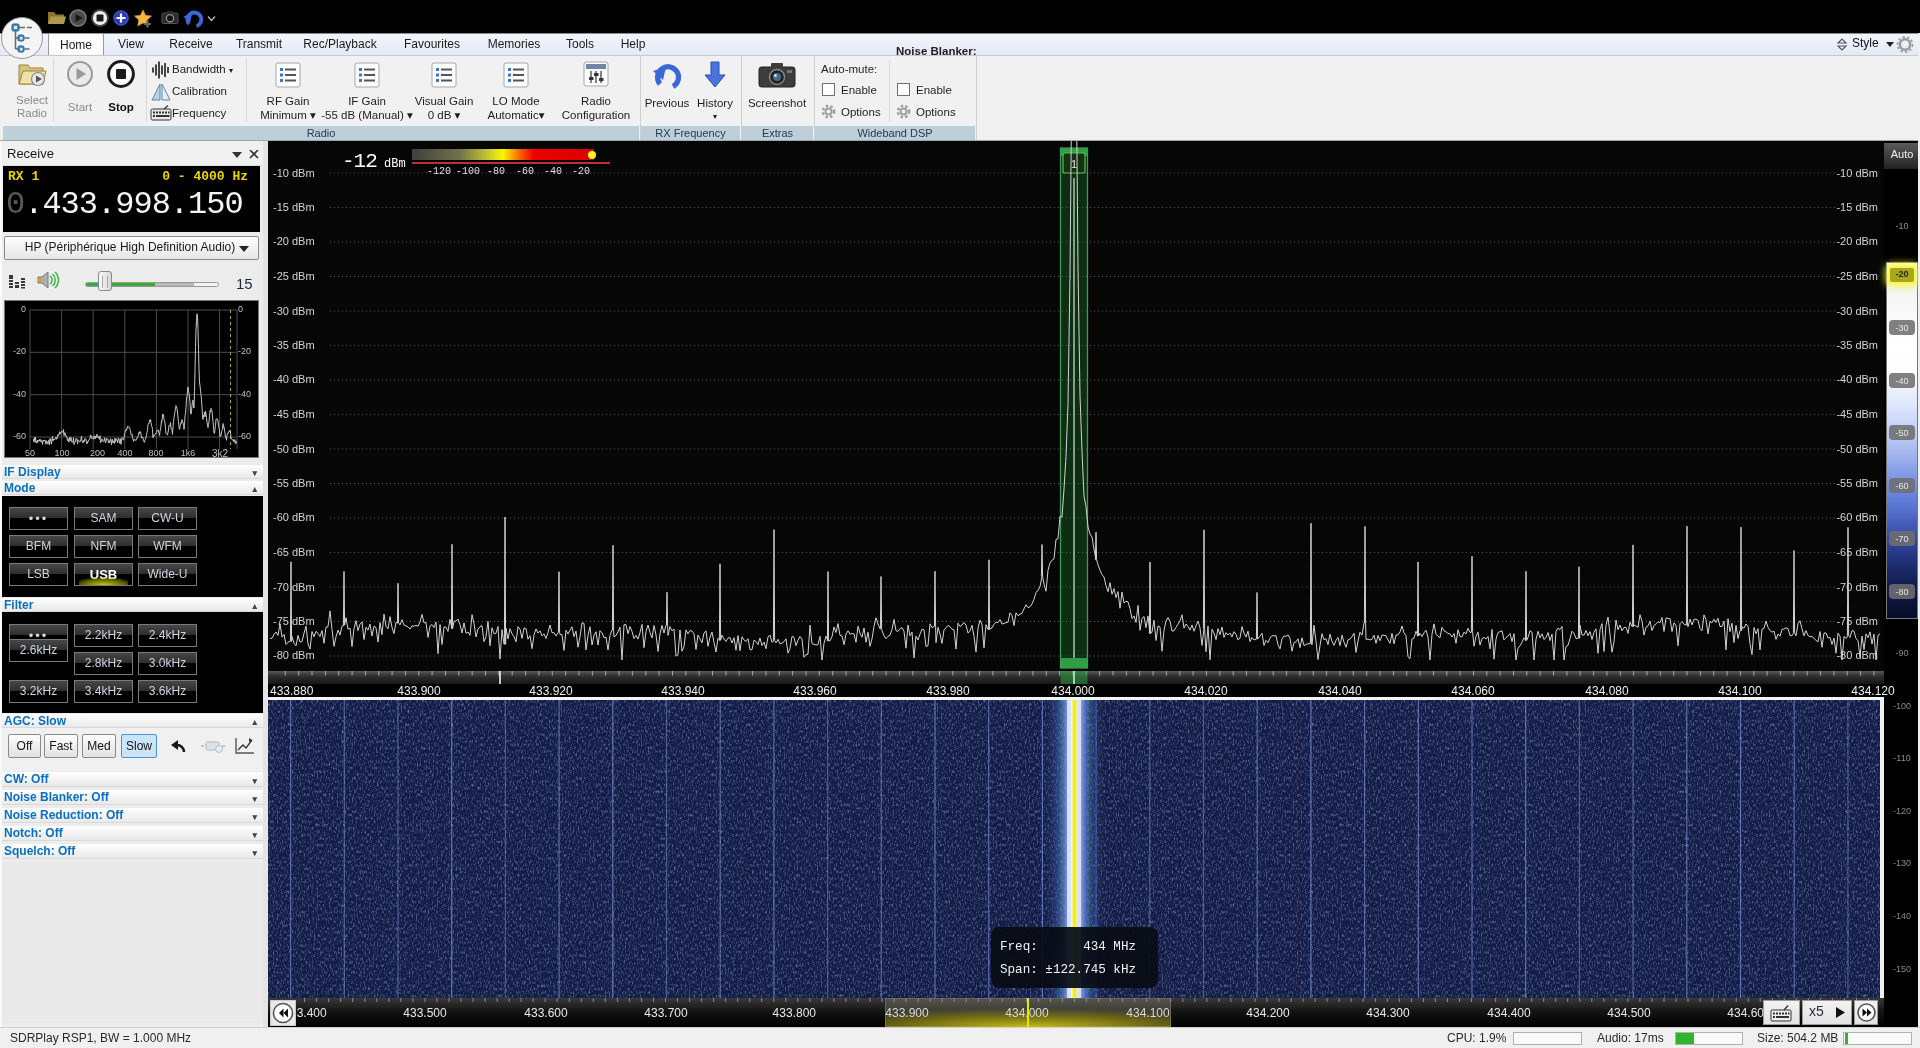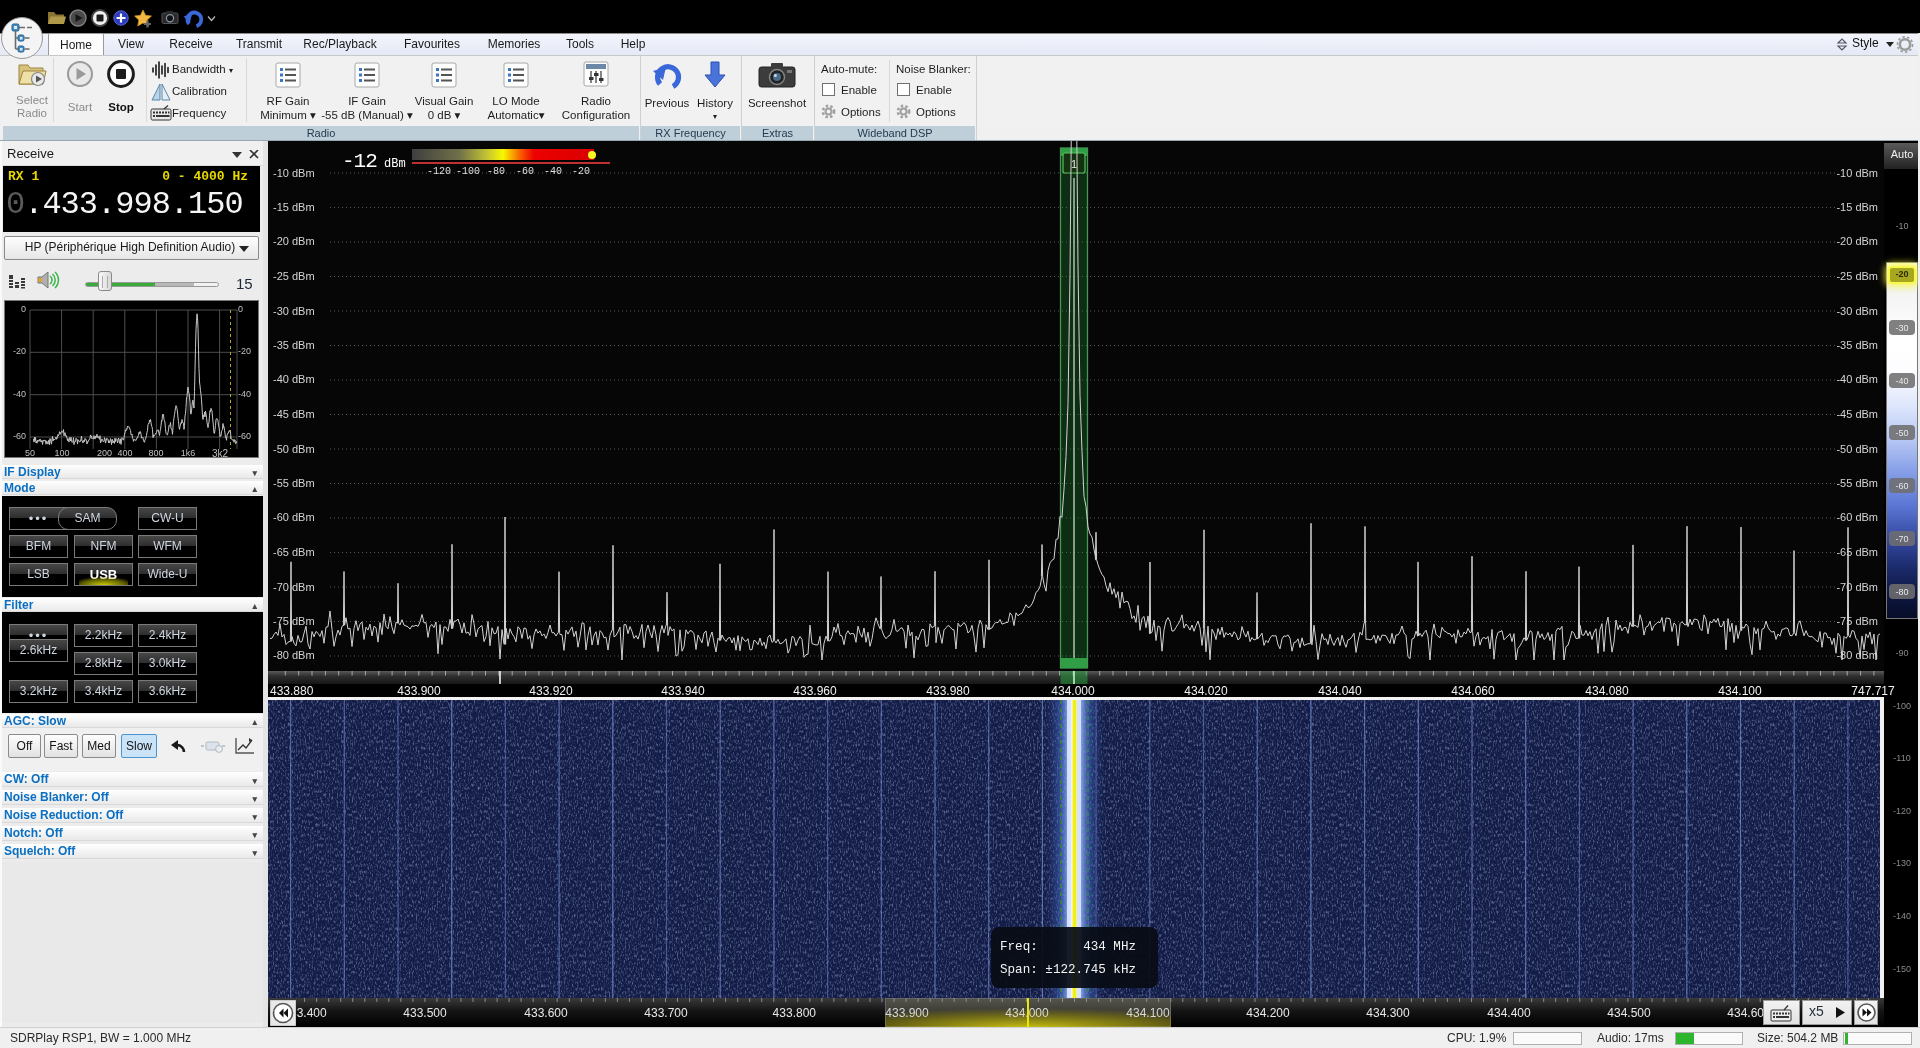--- a/index.html
+++ b/index.html
@@ -214,21 +214,21 @@
 </svg>
 <div class="rtxt" style="left:742px;top:97px;width:70px">Screenshot</div>
 <div class="rtxt" style="left:821px;top:63px;text-align:left;font-weight:normal">Auto-mute:</div>
 <div class="abs" style="left:822px;top:83px;width:13px;height:13px;background:#fff;border:1px solid #707070"></div>
 <div class="rtxt" style="left:841px;top:84px;text-align:left">Enable</div>
 <svg class="abs" style="left:821px;top:104px" width="15" height="15" viewBox="0 0 15 15">
 <circle cx="7.5" cy="7.5" r="3" fill="none" stroke="#a0a0a0" stroke-width="2"></circle>
 <circle cx="7.5" cy="7.5" r="5.6" fill="none" stroke="#a0a0a0" stroke-width="2.6" stroke-dasharray="2.4 2.2"></circle>
 </svg>
 <div class="rtxt" style="left:841px;top:106px;text-align:left">Options</div>
-<div class="rtxt" style="left:896px;top:63px;text-align:left;font-weight:normal">Noise Blanker:</div>
+<div class="rtxt" style="left:896px;top:45px;text-align:left;font-weight:bold">Noise Blanker:</div>
 <div class="abs" style="left:897px;top:83px;width:13px;height:13px;background:#fff;border:1px solid #707070"></div>
 <div class="rtxt" style="left:916px;top:84px;text-align:left">Enable</div>
 <svg class="abs" style="left:896px;top:104px" width="15" height="15" viewBox="0 0 15 15">
 <circle cx="7.5" cy="7.5" r="3" fill="none" stroke="#a0a0a0" stroke-width="2"></circle>
 <circle cx="7.5" cy="7.5" r="5.6" fill="none" stroke="#a0a0a0" stroke-width="2.6" stroke-dasharray="2.4 2.2"></circle>
 </svg>
 <div class="rtxt" style="left:916px;top:106px;text-align:left">Options</div>
 <div class="abs" style="left:889px;top:60px;width:1px;height:62px;background:#d8d8d8"></div>
 <div class="abs" style="left:0;top:141px;width:263px;height:886px;background:#ececec"></div>
 <div class="abs" style="left:263px;top:141px;width:5px;height:886px;background:#e4e4e4"></div>
@@ -293,30 +293,30 @@
 <div class="abs" style="left:8px;top:304px;width:18px;font-size:9px;color:#c0c0c0;text-align:right">0</div>
 <div class="abs" style="left:238px;top:304px;width:18px;font-size:9px;color:#c0c0c0">0</div>
 <div class="abs" style="left:8px;top:346px;width:18px;font-size:9px;color:#c0c0c0;text-align:right">-20</div>
 <div class="abs" style="left:238px;top:346px;width:18px;font-size:9px;color:#c0c0c0">-20</div>
 <div class="abs" style="left:8px;top:389px;width:18px;font-size:9px;color:#c0c0c0;text-align:right">-40</div>
 <div class="abs" style="left:238px;top:389px;width:18px;font-size:9px;color:#c0c0c0">-40</div>
 <div class="abs" style="left:8px;top:431px;width:18px;font-size:9px;color:#c0c0c0;text-align:right">-60</div>
 <div class="abs" style="left:238px;top:431px;width:18px;font-size:9px;color:#c0c0c0">-60</div>
 <div class="abs" style="left:18px;top:448px;width:24px;font-size:9px;color:#c0c0c0;text-align:center">50</div>
 <div class="abs" style="left:50px;top:448px;width:24px;font-size:9px;color:#c0c0c0;text-align:center">100</div>
-<div class="abs" style="left:97px;top:448px;width:24px;font-size:9px;color:#c0c0c0;text-align:left">200</div>
+<div class="abs" style="left:81px;top:448px;width:24px;font-size:9px;color:#c0c0c0;text-align:right">200</div>
 <div class="abs" style="left:113px;top:448px;width:24px;font-size:9px;color:#c0c0c0;text-align:center">400</div>
 <div class="abs" style="left:144px;top:448px;width:24px;font-size:9px;color:#c0c0c0;text-align:center">800</div>
 <div class="abs" style="left:176px;top:448px;width:24px;font-size:9px;color:#c0c0c0;text-align:center">1k6</div>
 <div class="abs" style="left:208px;top:448px;width:24px;font-size:10px;color:#c0c0c0;text-align:center">3k2</div>
 <div class="hdr" style="top:465px">IF Display<span class="ar">▾</span></div>
 <div class="hdr" style="top:481px">Mode<span class="ar">▴</span></div>
 <div class="abs" style="left:0;top:496px;width:263px;height:101px;background:#000"></div>
 <div class="mbtn" style="left:9px;top:507px;"><span style="letter-spacing:2px;font-size:13px">•••</span></div>
-<div class="mbtn" style="left:58px;top:507px;border-radius:10px;">SAM</div>
+<div class="mbtn" style="left:74px;top:507px;">SAM</div>
 <div class="mbtn" style="left:138px;top:507px;">CW-U</div>
 <div class="mbtn" style="left:9px;top:535px;">BFM</div>
 <div class="mbtn" style="left:74px;top:535px;">NFM</div>
 <div class="mbtn" style="left:138px;top:535px;">WFM</div>
 <div class="mbtn" style="left:9px;top:563px;">LSB</div>
 <div class="mbtn" style="left:74px;top:563px;font-weight:bold;color:#fff;font-size:13px;">USB<div style="position:absolute;left:4px;right:4px;bottom:0;height:10px;background:radial-gradient(ellipse 85% 115% at 50% 105%,rgba(222,222,0,0.95),rgba(165,165,0,0.55) 55%,rgba(0,0,0,0) 78%)"></div></div>
 <div class="mbtn" style="left:138px;top:563px;">Wide-U</div>
 <div class="hdr" style="top:598px">Filter<span class="ar">▴</span></div>
 <div class="abs" style="left:0;top:612px;width:263px;height:101px;background:#000"></div>
 <div class="mbtn" style="left:9px;top:624px"><span style="letter-spacing:2px;font-size:13px">•••</span></div>
@@ -554,21 +554,21 @@
 <div class="abs" style="left:521px;top:684px;width:60px;font-size:12px;color:#f0f0f0;text-align:center">433.920</div>
 <div class="abs" style="left:653px;top:684px;width:60px;font-size:12px;color:#f0f0f0;text-align:center">433.940</div>
 <div class="abs" style="left:785px;top:684px;width:60px;font-size:12px;color:#f0f0f0;text-align:center">433.960</div>
 <div class="abs" style="left:918px;top:684px;width:60px;font-size:12px;color:#f0f0f0;text-align:center">433.980</div>
 <div class="abs" style="left:1043px;top:684px;width:60px;font-size:12px;color:#f0f0f0;text-align:center">434.000</div>
 <div class="abs" style="left:1176px;top:684px;width:60px;font-size:12px;color:#f0f0f0;text-align:center">434.020</div>
 <div class="abs" style="left:1310px;top:684px;width:60px;font-size:12px;color:#f0f0f0;text-align:center">434.040</div>
 <div class="abs" style="left:1443px;top:684px;width:60px;font-size:12px;color:#f0f0f0;text-align:center">434.060</div>
 <div class="abs" style="left:1577px;top:684px;width:60px;font-size:12px;color:#f0f0f0;text-align:center">434.080</div>
 <div class="abs" style="left:1710px;top:684px;width:60px;font-size:12px;color:#f0f0f0;text-align:center">434.100</div>
-<div class="abs" style="left:1843px;top:684px;width:60px;font-size:12px;color:#f0f0f0;text-align:center;z-index:4">747.717</div>
+<div class="abs" style="left:1843px;top:684px;width:60px;font-size:12px;color:#f0f0f0;text-align:center;z-index:4">434.120</div>
 <div class="abs" style="left:268px;top:697px;width:1616px;height:3px;background:#f2f2f2"></div>
 <div class="abs" style="left:1008px;top:700px;width:134px;height:2px;border-top:2px dotted #d0d0d0"></div>
 <svg class="abs" style="left:268px;top:700px" width="1612" height="298" viewBox="0 0 1612 298">
       <defs>
 <filter id="wn" x="0" y="0" width="100%" height="100%">
 <feTurbulence type="fractalNoise" baseFrequency="0.75 0.3" numOctaves="3" seed="11" stitchTiles="stitch"></feTurbulence>
 <feColorMatrix type="matrix" values="0 0 0 0 0.42  0 0 0 0 0.50  0 0 0 0 0.78  1.3 0 0 0 -0.62"></feColorMatrix>
 </filter>
 <linearGradient id="bandg" x1="0" y1="0" x2="1" y2="0">
 <stop offset="0" stop-color="#16204d" stop-opacity="0"></stop>

